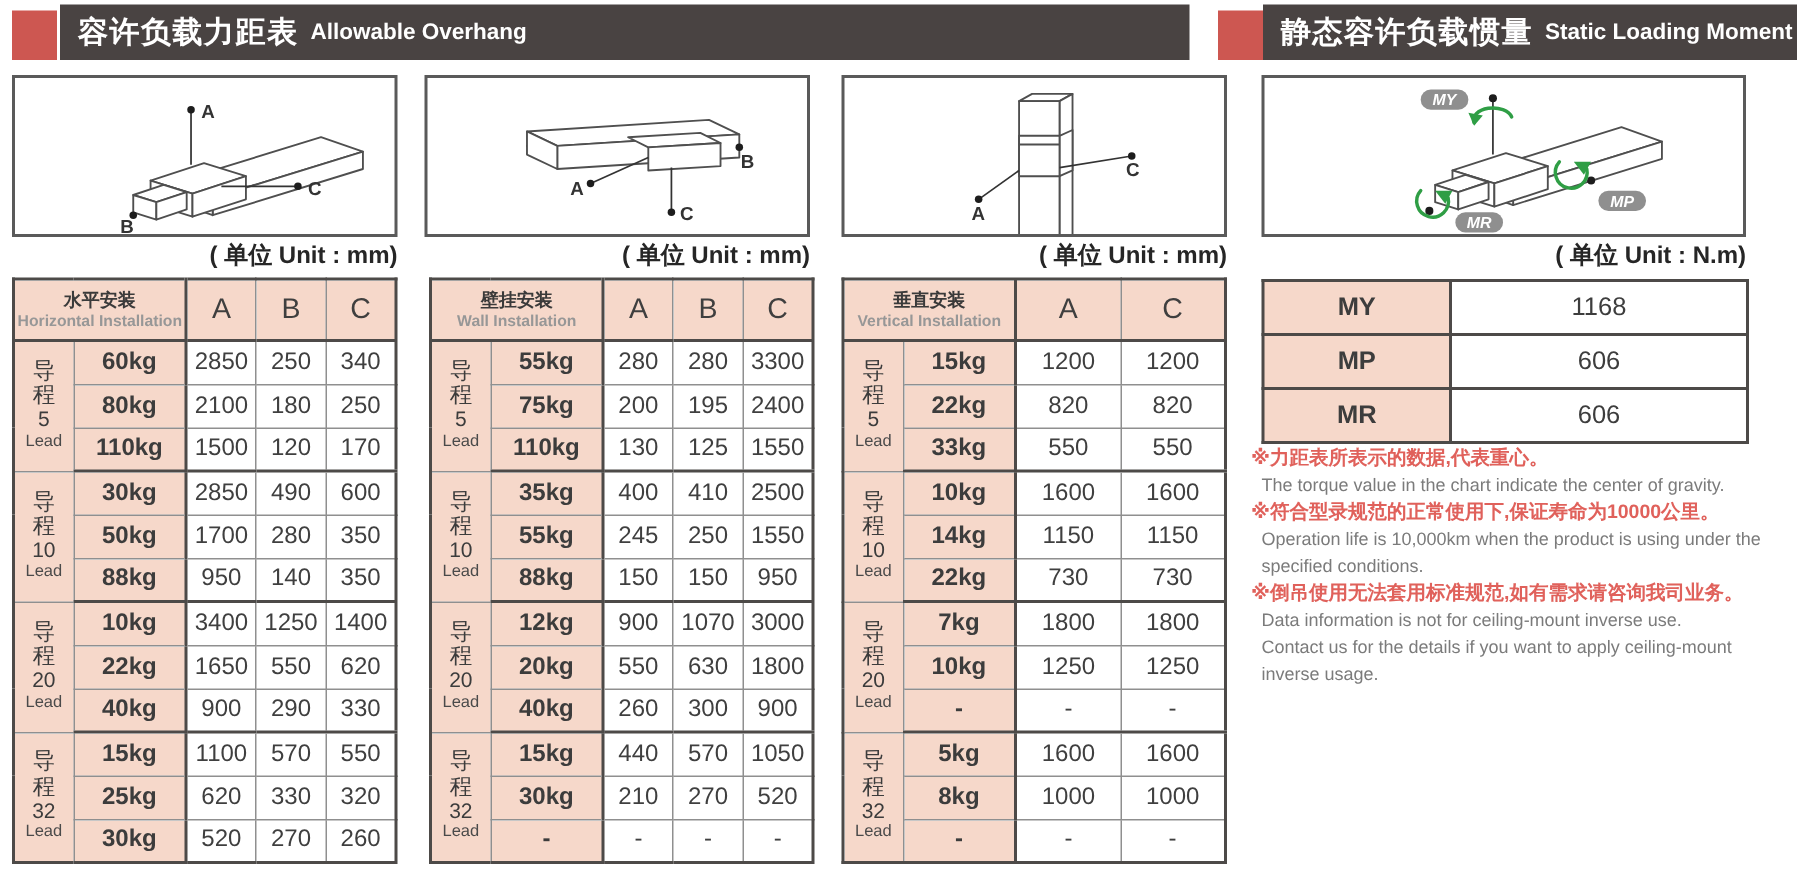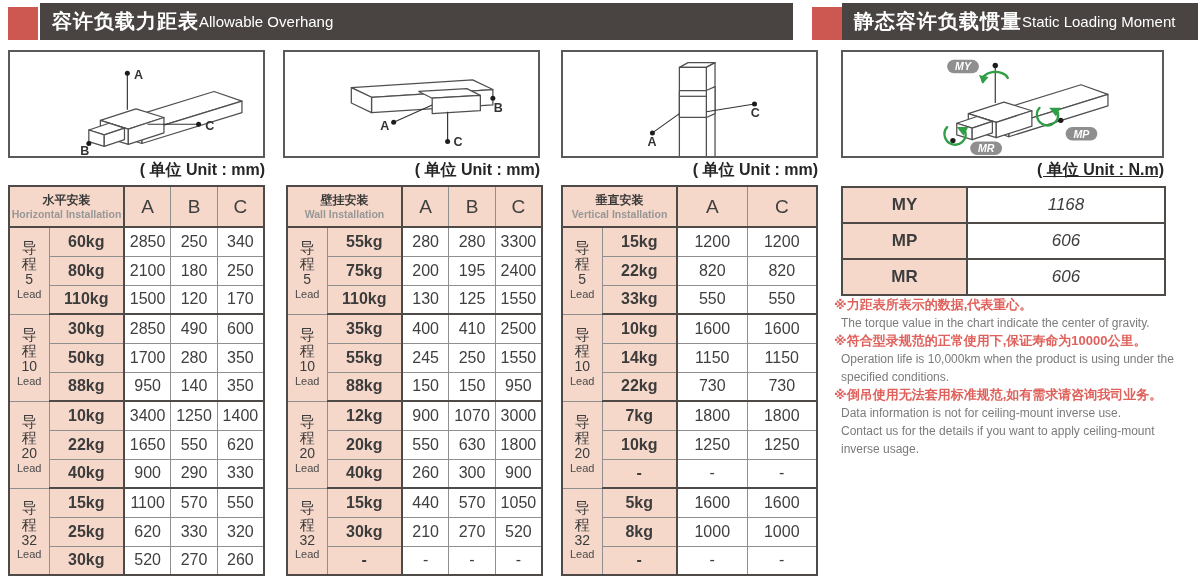--- a/index.html
+++ b/index.html
@@ -9,37 +9,37 @@
 
   
   .bar { position:absolute; top:3px; height:37px; background:#494342; color:#fff;
          display:flex; align-items:center; padding-left:12px; }
   .bar-left  { left:40px;  width:753px; }
   .bar-right { left:842px; width:356px; }
   .sq { position:absolute; top:7px; width:30px; height:33px; background:#cd5751; }
   .sq-left  { left:8px; }
   .sq-right { left:812px; }
   .bar .zh { font-size:20px; font-weight:bold; letter-spacing:1px; white-space:nowrap;text-align:right; }
-  .bar .en { font-size:15px; font-weight:normal; white-space:nowrap; }
+  .bar .en { font-size:15px; font-weight:bold; margin-left:8px; white-space:nowrap; }
 
   
   .diag { position:absolute; top:50px; height:108px; border:2px solid #5a5a5a; background:#fff; }
   #d1 { left:8px;   width:257px; }
   #d2 { left:283px; width:257px; }
   #d3 { left:561px; width:257px; }
   #d4 { left:841px; width:323px; }
   .diag svg { display:block; width:100%; height:100%; }
 
   
   .unit { position:absolute; top:160px; height:22px; font-size:16px; font-weight:bold;
           color:#262626; text-align:right; white-space:nowrap; }
   #u1 { left:8px;   width:257px; }
   #u2 { left:283px; width:257px; }
   #u3 { left:561px; width:257px; }
-  #u4 { left:841px; width:323px;text-decoration:underline; }
+  #u4 { left:841px; width:323px; }
 
   
   .twrap { position:absolute; top:185px; width:257px; }
   #t1 { left:8px; } #t2 { left:286px; } #t3 { left:561px; }
   table.spec { border-collapse:collapse; table-layout:fixed; width:100%;
                border:2px solid #4d4a48; background:#fff; }
   .spec th, .spec td { border:1px solid #8f8f8f; text-align:center; vertical-align:middle;
                        padding:0; overflow:hidden; }
   .spec tr.head th { height:41px; background:#f6d8ca; border-bottom:2px solid #4d4a48; }
   .spec th.title { border-right:2px solid #4d4a48; }
@@ -55,21 +55,21 @@
   .ln { font-size:14px; line-height:1.1; }
   .le { font-size:11px; line-height:1.25; color:#4a4a4a; }
 
   
   .mwrap { position:absolute; left:841px; top:186px; width:325px; }
   table.moment { border-collapse:collapse; table-layout:fixed; width:100%;
                  border:2px solid #4d4a48; }
   .moment td { border:2px solid #4d4a48; height:36px; text-align:center;
                font-size:17px; color:#3d3d3d; }
   .moment td.mlabel { background:#f6d8ca; font-weight:bold; border-right:1px solid #6e6e6e; }
-  .moment td.mval { background:#fff;font-style:italic; }
+  .moment td.mval { background:#fff; }
 
   
   .notes { position:absolute; left:834px; top:296px; width:364px; }
   .note { margin-bottom:0; }
   .note-zh { color:#e0615b; font-size:13px; font-weight:bold; line-height:18px; white-space:nowrap; }
   .note-en { color:#7b7b7b; font-size:12px; line-height:18px; white-space:pre-line; padding-left:7px; }
 
   
   .ln-draw { stroke:#4f4f4f; stroke-width:1.3; fill:#fff; stroke-linejoin:round; }
   .axis { stroke:#333; stroke-width:1.2; }

